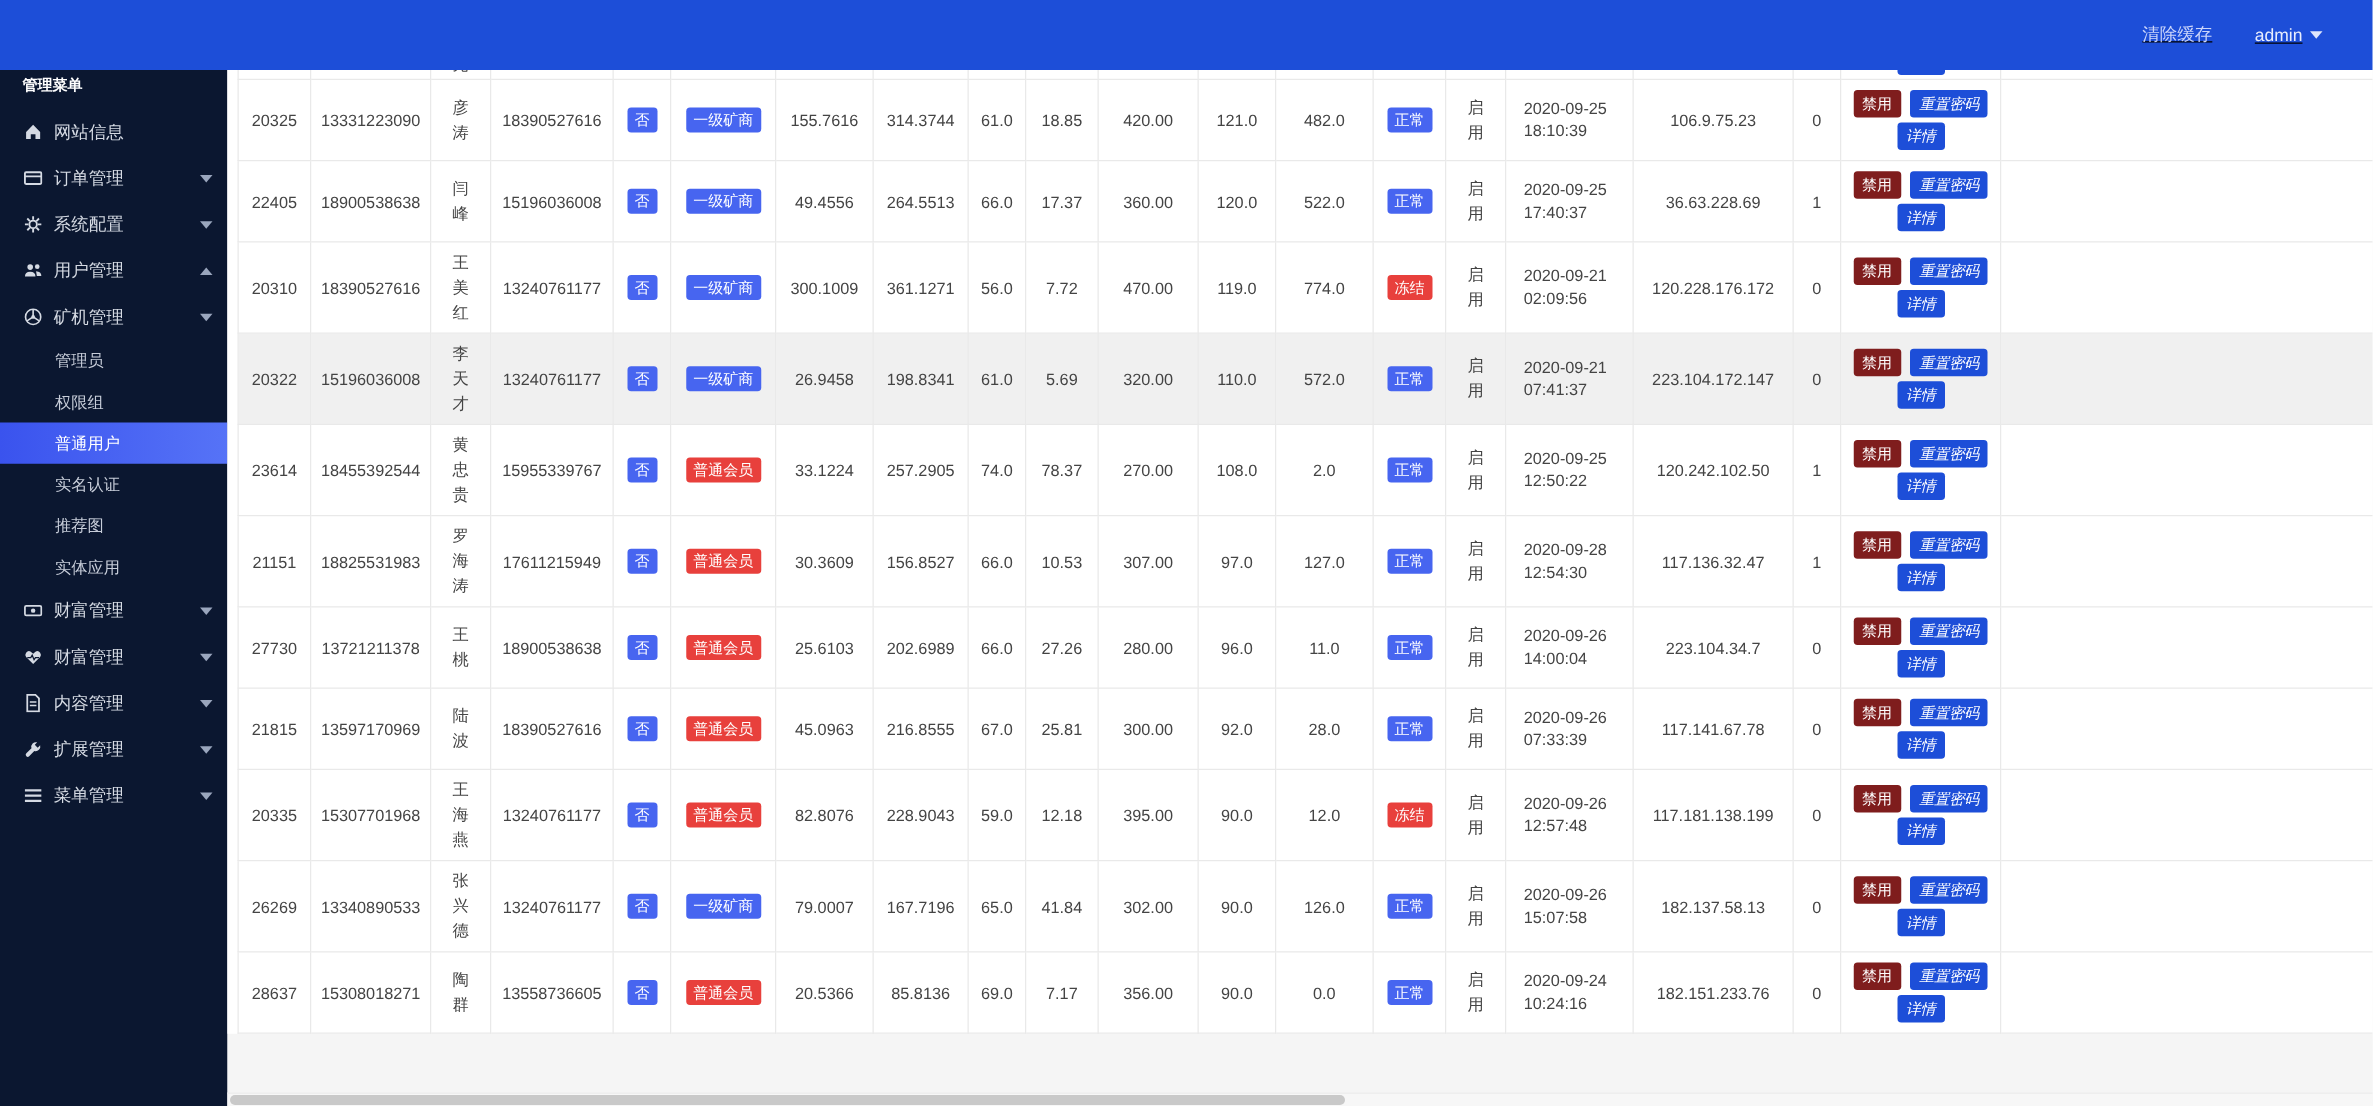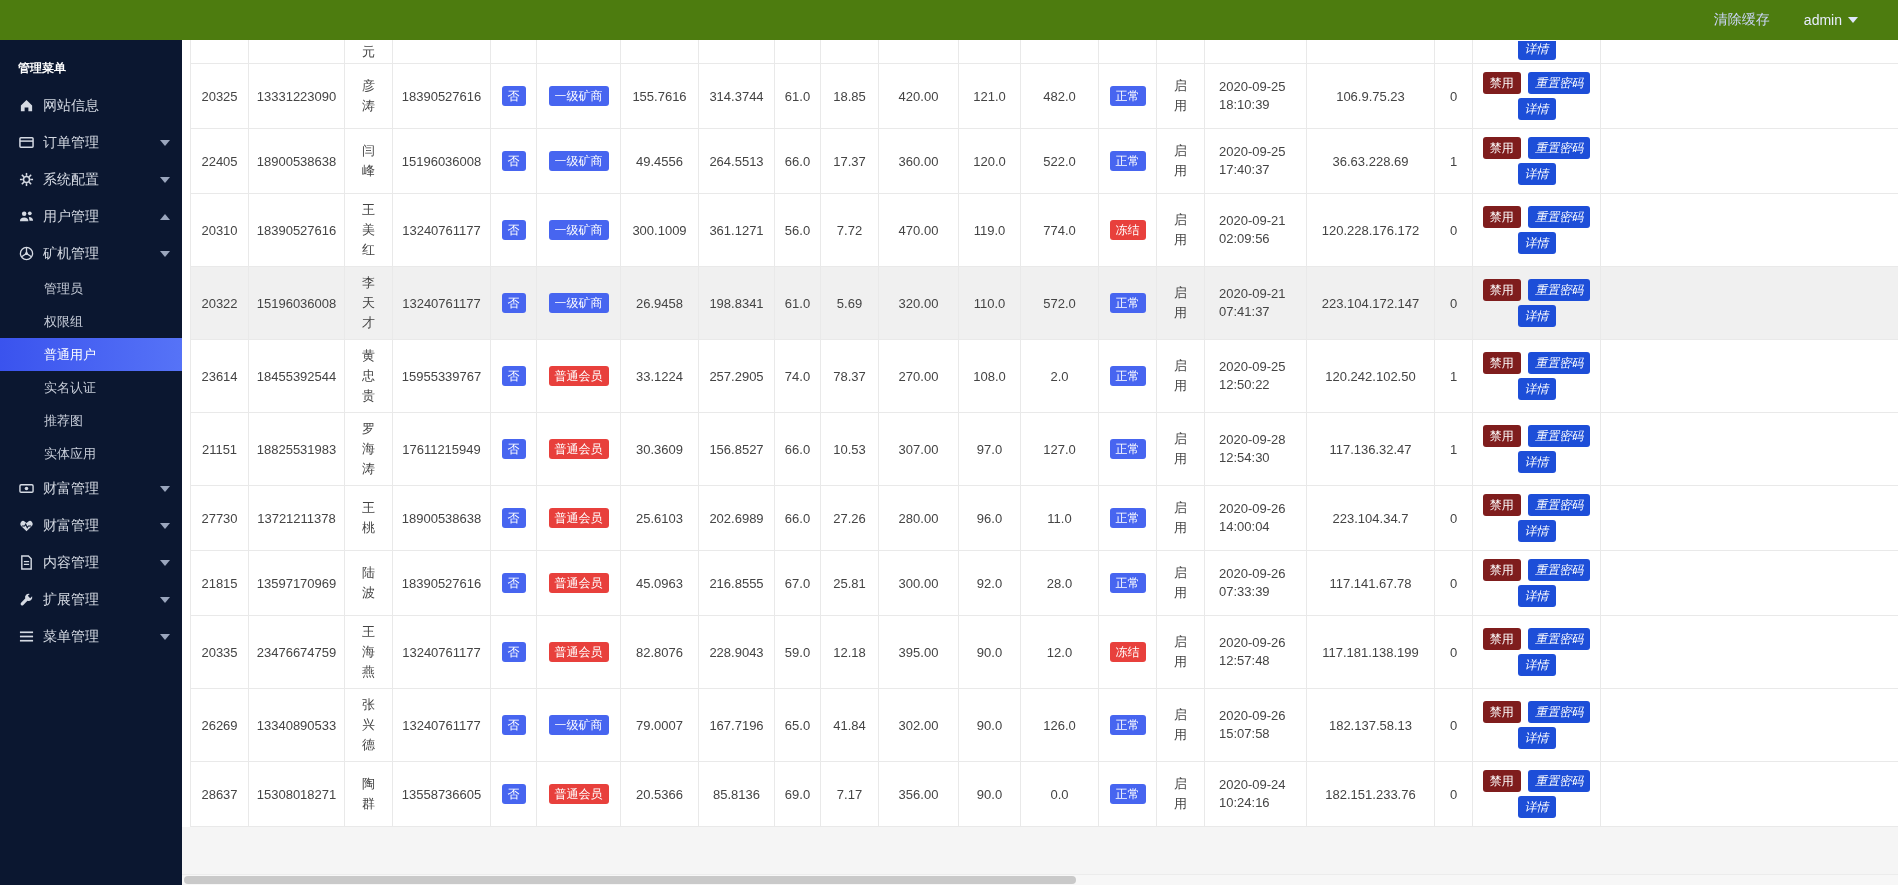--- a/index.html
+++ b/index.html
@@ -1,22 +1,22 @@
 <!DOCTYPE html>
 <html><head>
 <meta charset="utf-8">
 <style>
   * { margin:0; padding:0; box-sizing:border-box; }
   html,body { width:1898px; height:885px; overflow:hidden; background:#f5f5f5;
     font-family:"Liberation Sans","DejaVu Sans",sans-serif; }
 
   
-  .topbar { position:absolute; left:0; top:0; width:1898px; height:40px;
-    background:#4d7c0f; display:flex; align-items:center; justify-content:flex-end;
-    padding-right:40px; gap:34px; z-index:5; }
+  .topbar { position:absolute; left:0; top:0; width:1898px; height:56px;
+    background:#1d4ed8; display:flex; align-items:center; justify-content:flex-end;
+    padding-right:40px; gap:34px; z-index:5;text-decoration:underline; }
   .topbar .clear-cache { color:#ccd6fa; font-size:14px; cursor:pointer; }
   .topbar .admin { color:#e8edfd; font-size:14px; cursor:pointer; display:flex; align-items:center; gap:6px; }
   .caret-down-sm { display:inline-block; width:0; height:0; border-left:5px solid transparent;
     border-right:5px solid transparent; border-top:6px solid #dfe6fc; }
 
   
   .sidebar { position:absolute; left:0; top:40px; width:182px; bottom:0;
     background:#0b1730; color:#d5dae3; font-size:14px; }
   .sb-title { color:#ffffff; font-size:12px; font-weight:bold; padding:20px 0 10px 18px; }
   .sb-item { height:37px; display:flex; align-items:center; padding-left:18px; cursor:pointer;
@@ -512,21 +512,21 @@
       <div class="actions-box">
         <button class="btn btn-red">禁用</button>
         <button class="btn btn-blue">重置密码</button>
         <button class="btn btn-blue">详情</button>
       </div>
     </td>
     <td class="spacer"></td>
   </tr>
           <tr>
     <td><span>20335</span></td>
-    <td><span>23476674759</span></td>
+    <td><span>15307701968</span></td>
     <td><span class="vert">王海燕</span></td>
     <td><span>13240761177</span></td>
     <td><span class="badge b-blue">否</span></td>
     <td><span class="badge b-red">普通会员</span></td>
     <td><span>82.8076</span></td>
     <td><span>228.9043</span></td>
     <td><span>59.0</span></td>
     <td><span>12.18</span></td>
     <td><span>395.00</span></td>
     <td><span>90.0</span></td>

